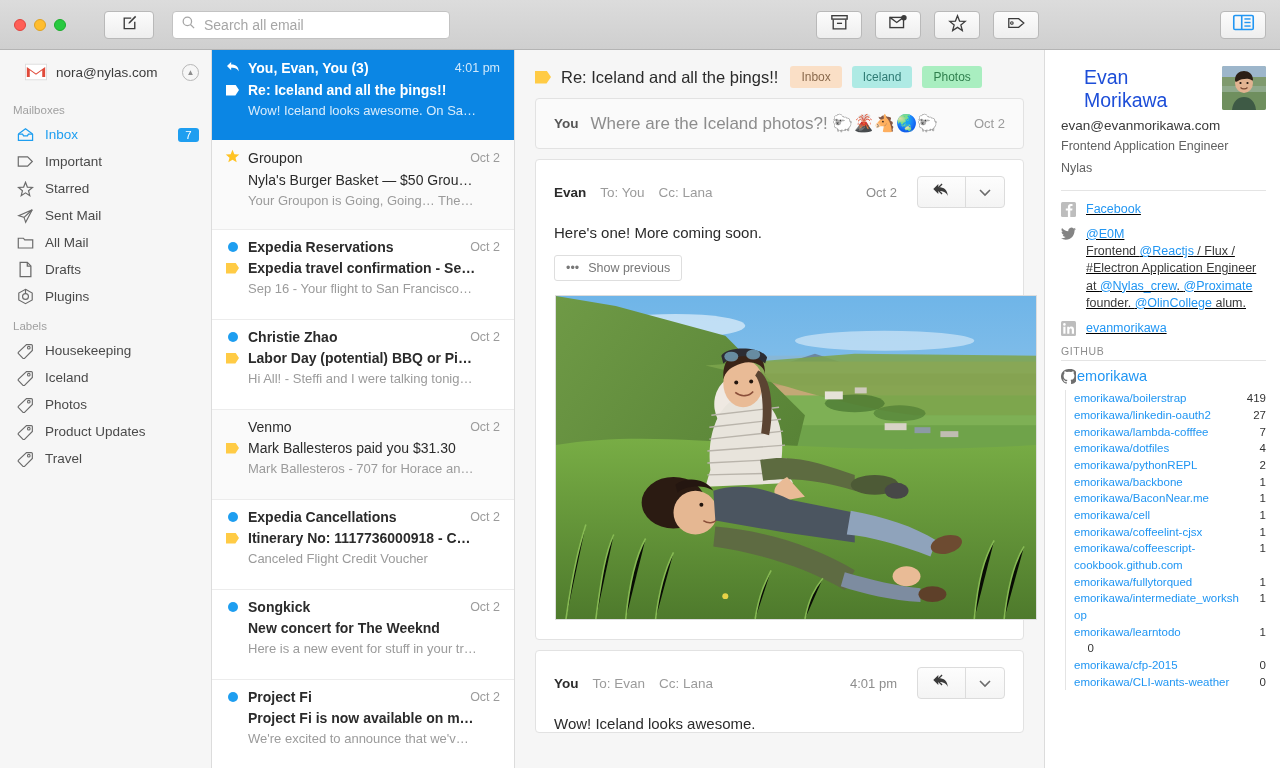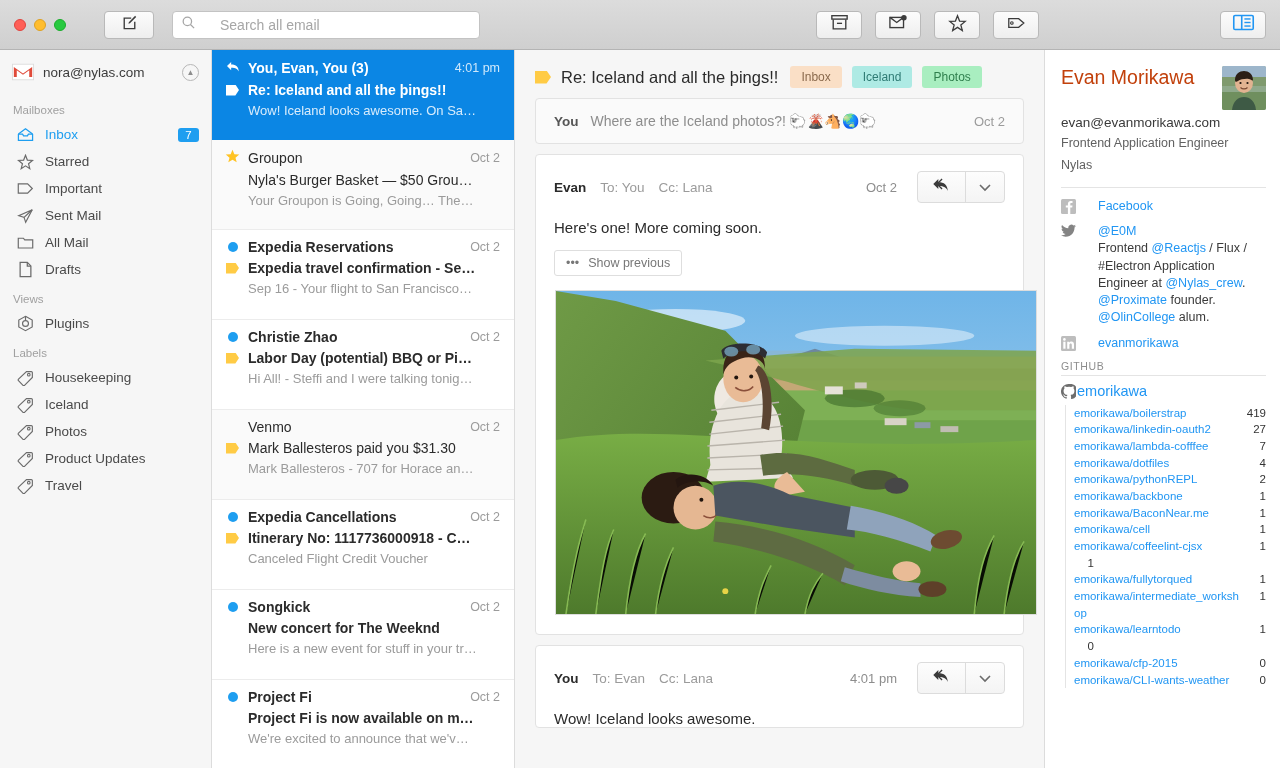--- a/index.html
+++ b/index.html
@@ -27,44 +27,44 @@
   .tbtn {
     background: linear-gradient(#fcfcfc, #eeeeee);
     border: 1px solid #b9b9b9; border-radius: 4px;
     height: 28px; min-width: 46px;
     display: flex; align-items: center; justify-content: center;
     cursor: pointer;
   }
   .compose-btn { margin-left: 38px; width: 50px; }
 
   .search-box {
-    margin-left: 18px; width: 308px; height: 28px;
+    margin-left: 18px; width: 278px; height: 28px;
     background: #fff; border: 1px solid #c3c3c3; border-radius: 4px;
-    display: flex; align-items: center; padding: 0 8px; gap: 24px; justify-content: center;
+    display: flex; align-items: center; padding: 0 8px; gap: 8px; justify-content: center;
   }
   .search-box input {
     border: none; outline: none; font-size: 14px; color: #333;
     width: 100%; background: transparent;
     font-family: "Liberation Sans", sans-serif;
   }
   .search-box input::placeholder { color: #a6a6a6; }
 
   .tb-center { position: absolute; left: 816px; display: flex; gap: 13px; }
   .tb-right { position: absolute; right: 14px; }
 
   
   .main { flex: 1; display: flex; min-height: 0; }
 
   
   .sidebar {
     width: 212px; flex: 0 0 212px; background: #f6f6f6;
     border-right: 1px solid #dcdcdc; overflow: hidden;
   }
   .account {
-    display: flex; align-items: center; height: 44px; padding: 0 12px; gap: 9px;
+    display: flex; align-items: center; height: 44px; padding: 0 12px; gap: 9px; margin-left: 13px;
   }
   .gmail-logo { width: 22px; height: 18px; flex: 0 0 22px; }
   .account-email { font-size: 13.5px; color: #3c3c3c; flex: 1; }
   .chev-circle {
     width: 17px; height: 17px; border-radius: 50%;
     border: 1px solid #b6b6b6; display: flex; align-items: center;
     justify-content: center; color: #8d8d8d; font-size: 8px; cursor: pointer;
   }
   .sec-title {
     font-size: 11.5px; color: #a0a0a0; padding: 10px 0 5px 13px; font-weight: normal;
@@ -118,21 +118,21 @@
   .subject-text { font-size: 16.5px; color: #2b2b2b; }
   .lbl-chip { font-size: 12px; border-radius: 3px; padding: 4px 11px; margin-left: 2px; cursor: pointer; }
 
   .card {
     background: #fff; border: 1px solid #e2e2e2; border-radius: 4px;
     margin: 0 20px 10px 20px;
   }
   .card.collapsed { padding: 14px 18px; display: flex; align-items: center; gap: 12px;
                     background: #fafafa; }
   .c-who { font-size: 13.5px; font-weight: bold; color: #555; }
-  .c-snip { font-size: 14px; color: #8d8d8d; flex: 1; }
+  .c-snip { font-size: 17px; color: #8d8d8d; flex: 1; }
   .c-date { font-size: 13px; color: #9b9b9b; }
 
   .msg-head { display: flex; align-items: center; padding: 16px 18px 0 18px; gap: 14px; }
   .m-from { font-size: 13.5px; font-weight: bold; color: #2b2b2b; }
   .m-meta { font-size: 13.5px; color: #9b9b9b; }
   .m-spacer { flex: 1; }
   .m-date { font-size: 13px; color: #8d8d8d; margin-right: 6px; }
   .reply-group { display: flex; border: 1px solid #dcdcdc; border-radius: 4px;
                  background: linear-gradient(#fdfdfd,#f4f4f4); overflow: hidden; }
   .reply-group > div { width: 38px; height: 30px; display: flex; align-items: center; justify-content: center; cursor: pointer; }
@@ -146,26 +146,26 @@
   }
   .photo-wrap { padding: 14px 19px 19px 19px; }
   .photo { width: 482px; height: 325px; border: 1px solid #ddd; display:block; }
 
   
   .contact {
     width: 236px; flex: 0 0 236px; background: #fff;
     border-left: 1px solid #dcdcdc; padding: 16px 14px 0 16px; overflow: hidden;
   }
   .c-title-row { display: flex; align-items: flex-start; gap: 8px; }
-  .c-name { font-size: 19.5px; color: #c2410c; flex: 1; line-height: 1.2; }
+  .c-name { font-size: 19.5px; color: #1d4ed8; flex: 1; line-height: 1.2; margin-left: 23px; }
   .avatar { width: 44px; height: 44px; flex: 0 0 44px; border-radius: 2px; overflow: hidden; }
   .c-email { font-size: 13.5px; color: #3a3a3a; margin-top: 5px; }
   .c-role { font-size: 12.5px; color: #616161; margin-top: 5px; line-height: 1.35; }
   .c-div { border-top: 1px solid #e4e4e4; margin: 13px 0 10px 0; }
-  .soc-row { display: flex; gap: 22px; margin-bottom: 8px; }
+  .soc-row { display: flex; gap: 10px; margin-bottom: 8px; text-decoration: underline; }
   .soc-ico { width: 15px; height: 15px; flex: 0 0 15px; margin-top: 1px; }
   .soc-body { flex: 1; font-size: 12.5px; line-height: 1.38; color: #3a3a3a; }
   .link { color: #2196f3; cursor: pointer; }
   .gh-title { font-size: 10.5px; color: #8d8d8d; letter-spacing: .6px; margin: 8px 0 3px 0; }
   .gh-hr { border-top: 1px solid #e4e4e4; margin-bottom: 7px; }
   .gh-user { display: flex; align-items: center; gap: 1px; margin-bottom: 6px; }
   .gh-user .link { font-size: 14.5px; }
   .repo-list { border-left: 1px solid #e4e4e4; padding-left: 8px; margin-left: 4px; }
   .repo {
     display: flex; align-items: flex-start; font-size: 11.5px;
@@ -277,33 +277,33 @@
                 <path d="M1.5 8.5V16h17V8.5" fill="none" stroke="#1e9ef0" stroke-width="1.5"></path>
                 <path d="M1.5 8.5L10 2l8.5 6.5" fill="none" stroke="#1e9ef0" stroke-width="1.5"></path>
                 <path d="M1.5 8.5h5l1.2 2h4.6l1.2-2h5" fill="none" stroke="#1e9ef0" stroke-width="1.5"></path>
               </svg>
             </span>
             <span class="lbl">Inbox</span>
             <span class="badge">7</span>
           </div>
           <div class="nav-item">
             <span class="ico">
+              <svg width="17" height="15" viewBox="0 0 20 17">
+                <path d="M1.5 3h11l5.5 5.5-5.5 5.5h-11z" fill="none" stroke="#6b6b6b" stroke-width="1.4"></path>
+              </svg>
+            </span>
+            <span class="lbl">Important</span>
+          </div>
+          <div class="nav-item">
+            <span class="ico">
               <svg width="17" height="16" viewBox="0 0 20 19">
                 <polygon points="10,1.5 12.2,7.2 18.3,7.6 13.6,11.5 15.1,17.4 10,14.1 4.9,17.4 6.4,11.5 1.7,7.6 7.8,7.2" fill="none" stroke="#6b6b6b" stroke-width="1.4"></polygon>
               </svg>
             </span>
             <span class="lbl">Starred</span>
-          </div>
-          <div class="nav-item">
-            <span class="ico">
-              <svg width="17" height="15" viewBox="0 0 20 17">
-                <path d="M1.5 3h11l5.5 5.5-5.5 5.5h-11z" fill="none" stroke="#6b6b6b" stroke-width="1.4"></path>
-              </svg>
-            </span>
-            <span class="lbl">Important</span>
           </div>
           <div class="nav-item">
             <span class="ico">
               <svg width="17" height="16" viewBox="0 0 20 19">
                 <path d="M18 2L2 9.2l6.3 1.9L17.6 2.4z" fill="none" stroke="#6b6b6b" stroke-width="1.4"></path>
                 <path d="M8.3 11.1L10.2 17 18 2" fill="none" stroke="#6b6b6b" stroke-width="1.4"></path>
               </svg>
             </span>
             <span class="lbl">Sent Mail</span>
           </div>
@@ -317,21 +317,20 @@
           </div>
           <div class="nav-item">
             <span class="ico">
               <svg width="15" height="17" viewBox="0 0 16 19">
                 <path d="M2 1.5h8l4 4V17.5H2z" fill="none" stroke="#6b6b6b" stroke-width="1.4"></path>
                 <path d="M10 1.5v4.2h4" fill="none" stroke="#6b6b6b" stroke-width="1.4"></path>
               </svg>
             </span>
             <span class="lbl">Drafts</span>
           </div>
-          <div class="sec-title">Views</div>
           <div class="nav-item">
             <span class="ico">
               <svg width="17" height="17" viewBox="0 0 19 19">
                 <polygon points="9.5,1.5 17,5.6 17,13.4 9.5,17.5 2,13.4 2,5.6" fill="none" stroke="#6b6b6b" stroke-width="1.3"></polygon>
                 <circle cx="9.5" cy="9.5" r="3.3" fill="none" stroke="#6b6b6b" stroke-width="1.3"></circle>
                 <line x1="9.5" y1="1.5" x2="9.5" y2="6.2" stroke="#6b6b6b" stroke-width="1.3"></line>
               </svg>
             </span>
             <span class="lbl">Plugins</span>
           </div>
@@ -763,20 +762,21 @@
           </div>
           <div class="repo">
             <span class="rname">emorikawa/cell</span>
             <span class="rcount">1</span>
           </div>
           <div class="repo">
             <span class="rname">emorikawa/coffeelint-cjsx</span>
             <span class="rcount">1</span>
           </div>
           <div class="repo">
+            <span class="rname">emorikawa/coffeescript-cookbook.github.com</span>
             <span class="rcount">1</span>
           </div>
           <div class="repo">
             <span class="rname">emorikawa/fullytorqued</span>
             <span class="rcount">1</span>
           </div>
           <div class="repo">
             <span class="rname">emorikawa/intermediate_workshop</span>
             <span class="rcount">1</span>
           </div>

